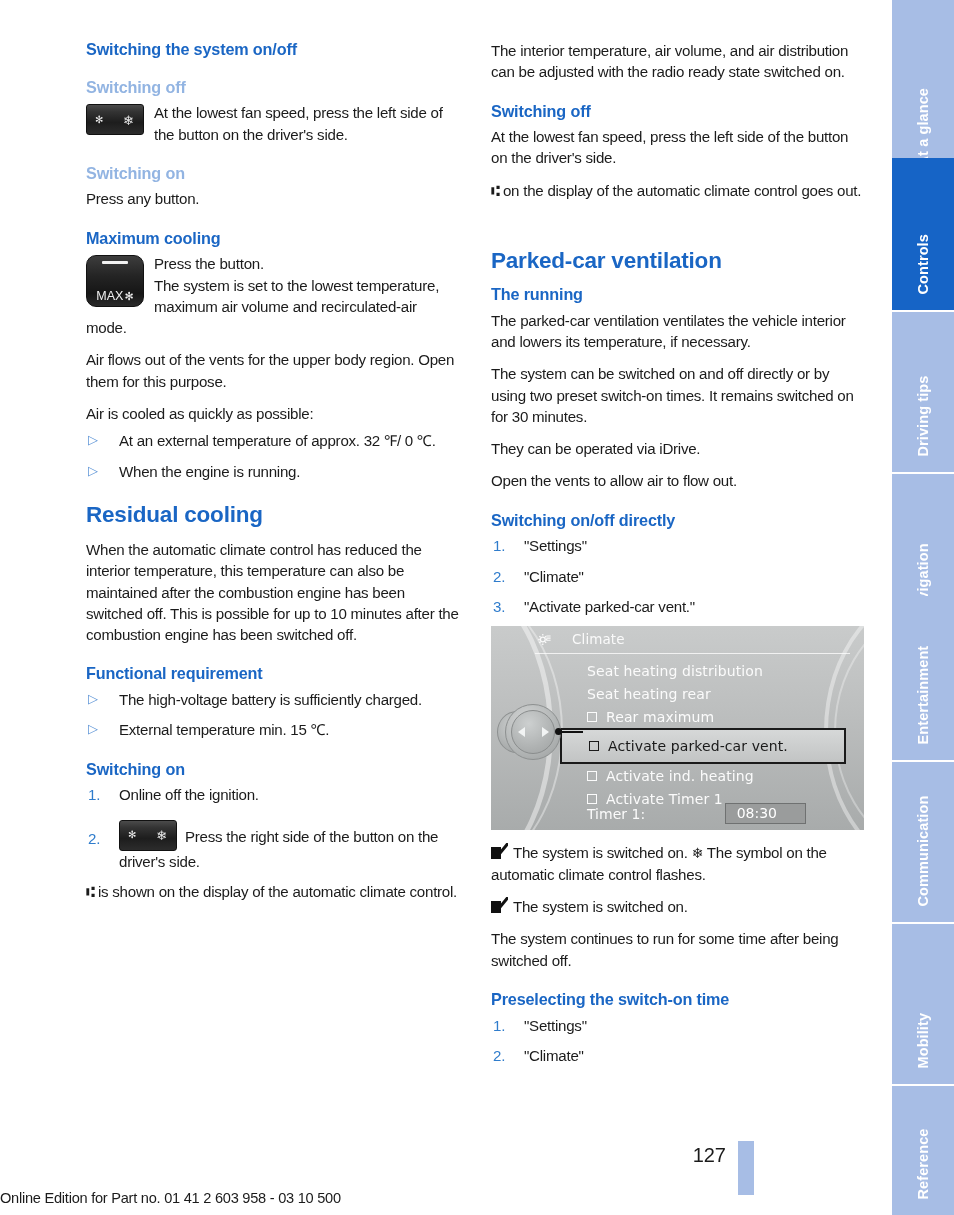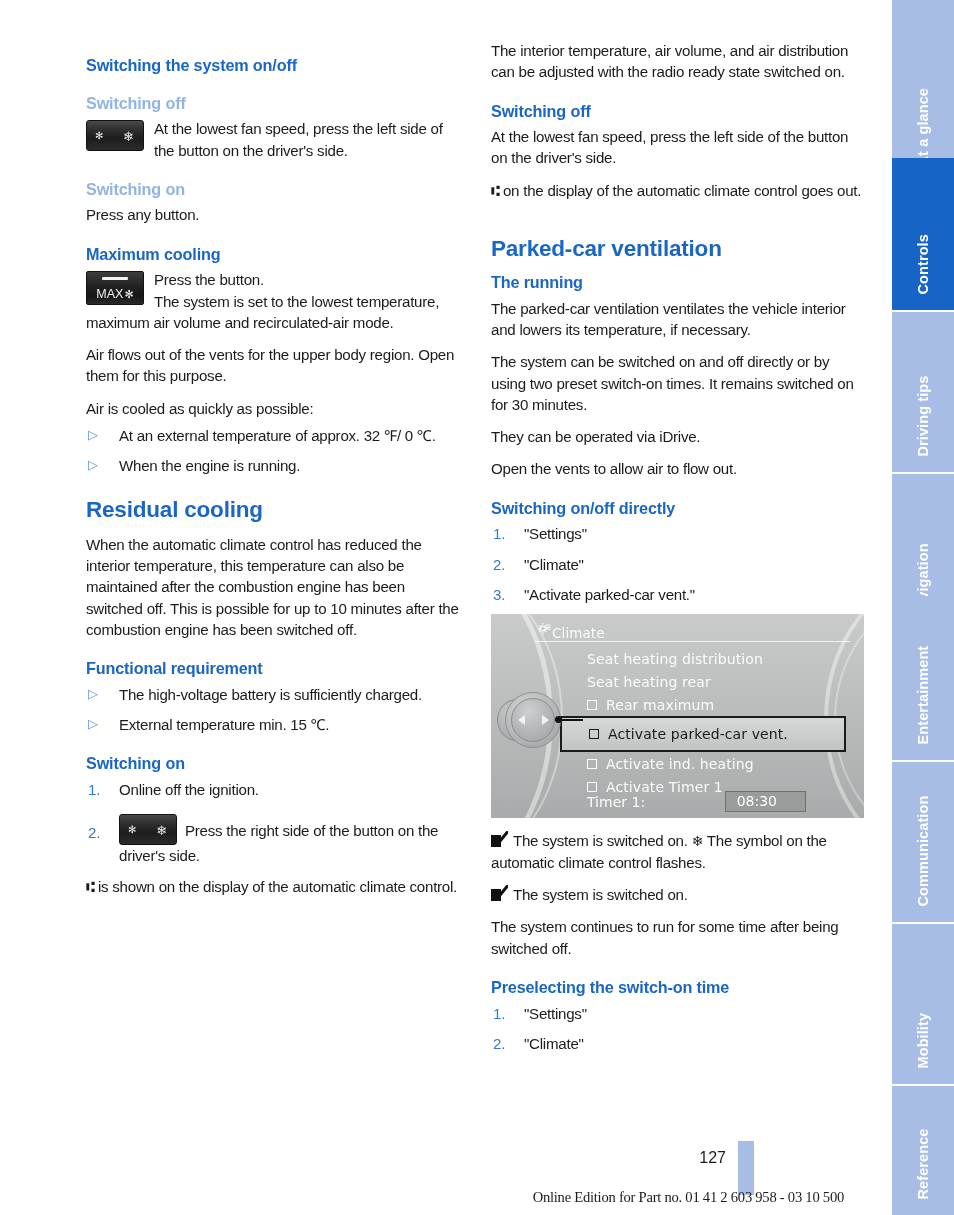--- a/index.html
+++ b/index.html
@@ -44,21 +44,21 @@
   }
   h2.head {
     font-size: 16.2px;
     font-weight: bold;
     color: #1a66c4;
     margin-top: 19px;
     margin-bottom: 6px;
     line-height: 1.15;
     letter-spacing: -0.15px;
   }
-  h2.head.first { margin-top: 16px; }
+  h2.head.first { margin-top: 0; }
   h3.subhead {
     font-size: 16.2px;
     font-weight: bold;
     color: #92b4e2;
     margin-top: 19px;
     margin-bottom: 6px;
     line-height: 1.15;
     letter-spacing: -0.15px;
   }
 
@@ -127,23 +127,23 @@
     color: #e8e8e8;
     font-size: 12px;
     line-height: 1;
   }
   .btn-fan .g.left  { left: 8px;  font-size: 10px; }
   .btn-fan .g.right { right: 9px; font-size: 13px; }
 
   .btn-max {
     display: inline-block;
     width: 58px;
-    height: 34px;
+    height: 52px;
     vertical-align: -11px;
-    border-radius: 2px;
+    border-radius: 10px;
     background: linear-gradient(180deg,#3d3d3d 0%,#242424 40%,#161616 75%,#2a2a2a 100%);
     border: 1px solid #111;
     position: relative;
     overflow: hidden;
     text-align: center;
   }
   .btn-max .bar {
     position: absolute;
     top: 5px; left: 50%;
     transform: translateX(-50%);
@@ -216,22 +216,22 @@
   .idrive .arcA { left: -168px; top: -60px; width: 230px; height: 330px; border-width: 5px; border-color: rgba(255,255,255,0.45); }
   .idrive .arcB { left: -158px; top: -45px; width: 230px; height: 300px; border-width: 2px; border-color: rgba(255,255,255,0.38); }
   .idrive .arcR1 { right: -190px; top: -40px; width: 230px; height: 290px; border-width: 4px; border-color: rgba(255,255,255,0.40); }
   .idrive .arcR2 { right: -200px; top: -25px; width: 230px; height: 260px; border-width: 2px; border-color: rgba(255,255,255,0.32); }
 
   .idrive .titlebar {
     position: absolute;
     left: 44px; top: 5px; right: 18px;
     height: 22px;
     display: flex;
-    align-items: flex-end;
-    gap: 0;
+    align-items: flex-start;
+    gap: 20px;
   }
   .idrive .titlebar .ttl {
     color: #fafafa;
     font-size: 13.5px;
     letter-spacing: 0.1px;
   }
   .idrive .rule {
     position: absolute;
     left: 44px; right: 14px; top: 27px;
     height: 1px;
@@ -355,32 +355,31 @@
     transform: rotate(-90deg) translateY(7px);
     white-space: nowrap;
     line-height: 1;
   }
 
   
   .footer-edition {
     position: absolute;
     left: 0; right: 0;
     bottom: 9px;
-    text-align: right;
+    text-align: left;
     font-size: 14.6px;
     letter-spacing: -0.25px;
     color: #1b1b1b;
-    padding-right: 110px;
-    font-family: Liberation Serif, serif;
+    padding-right: 56px;
   }
   .pagenum {
     position: absolute;
     right: 228px;
     bottom: 48px;
-    font-size: 16px;
+    font-size: 20px;
     color: #1b1b1b;
   }
   .page-bar {
     position: absolute;
     right: 200px;
     bottom: 20px;
     width: 16px;
     height: 54px;
     background: #a7bde5;
   }
@@ -486,21 +485,21 @@
 
       <h2 class="head">Switching off</h2>
 
       <p class="body">At the lowest fan speed, press the left side of the button on the driver's side.</p>
 
       <p class="body">
         <span class="glyph-flow">⑆</span>
         <span>on the display of the automatic climate control goes out.</span>
       </p>
 
-      <h1 class="sect" style="margin-top:34px;">Parked-car ventilation</h1>
+      <h1 class="sect" style="margin-top:46px;">Parked-car ventilation</h1>
 
       <h2 class="head" style="margin-top:2px;">The running</h2>
 
       <p class="body">The parked-car ventilation ventilates the vehicle interior and lowers its temperature, if necessary.</p>
       <p class="body">The system can be switched on and off directly or by using two preset switch-on times. It remains switched on for 30 minutes.</p>
       <p class="body">They can be operated via iDrive.</p>
       <p class="body">Open the vents to allow air to flow out.</p>
 
       <h2 class="head">Switching on/off directly</h2>
 

